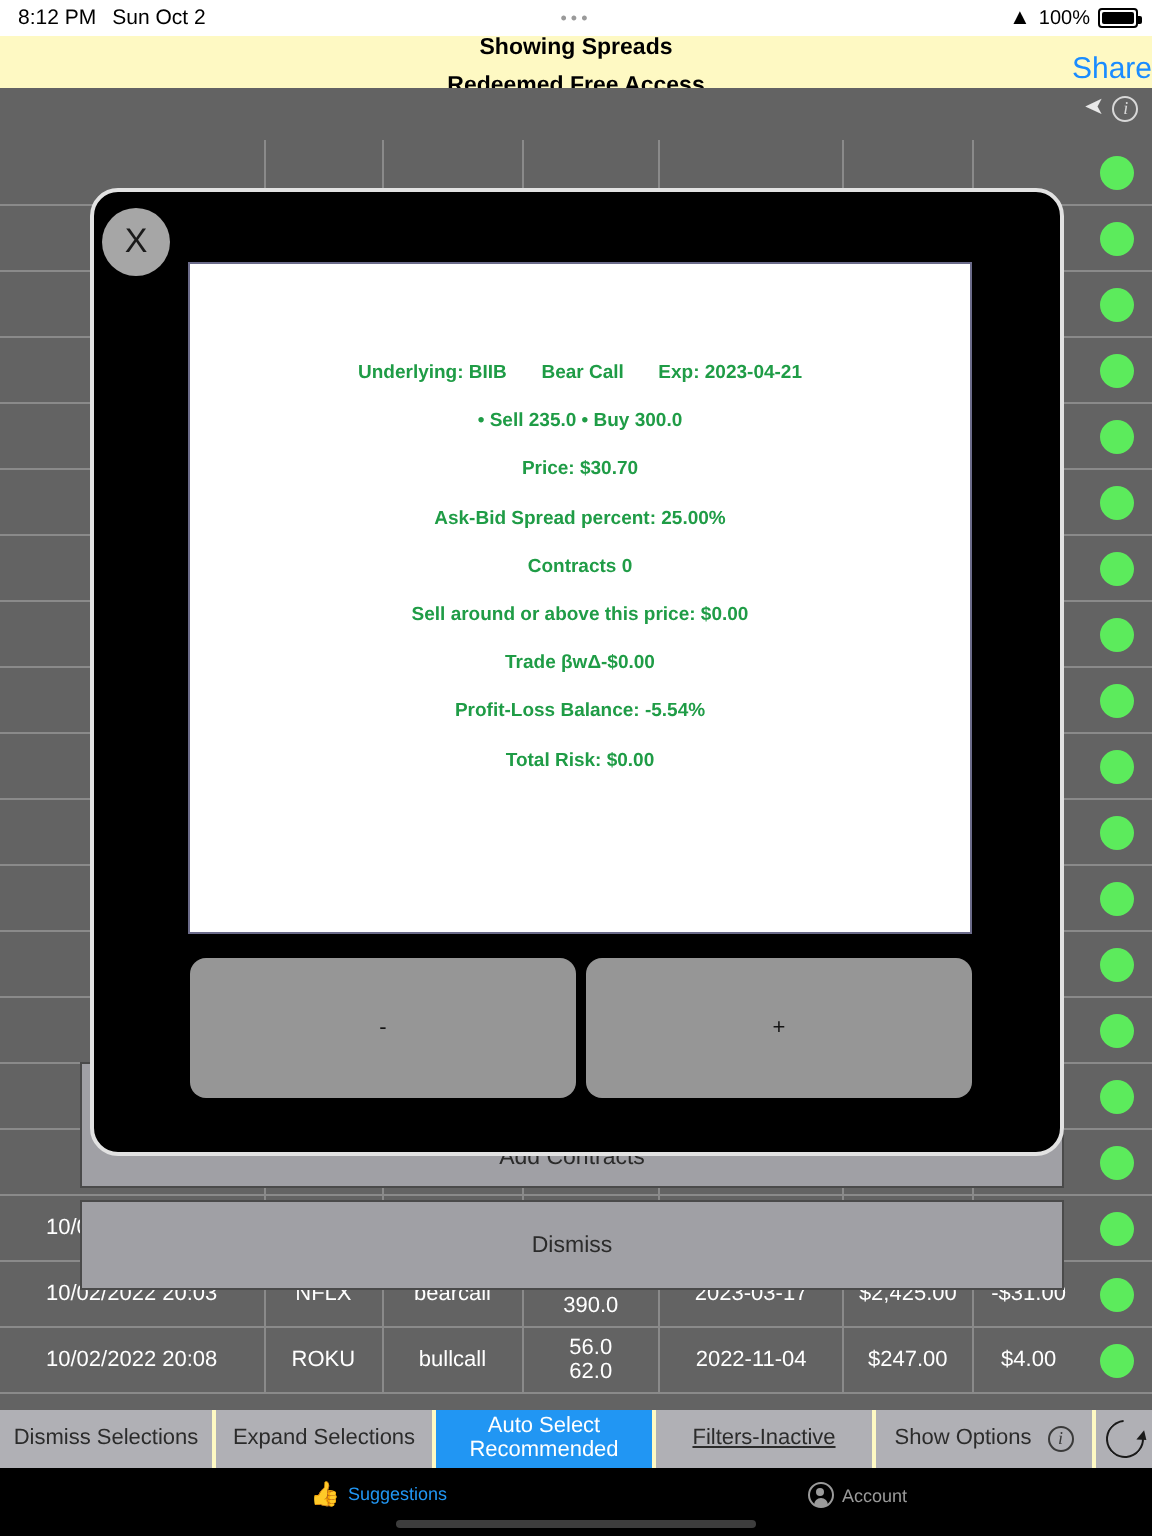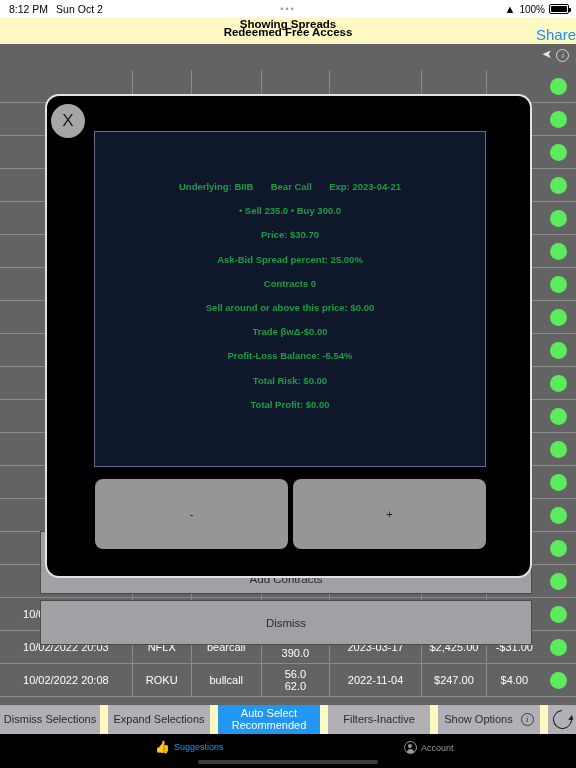--- a/index.html
+++ b/index.html
@@ -29,21 +29,21 @@
   .navbar {
     position: absolute; top: 18px; left: 0; width: 576px; height: 26px;
     background: #fef9c3;
   }
   .nav-title {
     position: absolute; left: 0; width: 576px; text-align: center;
     font-size: 11.5px; font-weight: bold; color: #000; line-height: 12px; top: 0px;
   }
   .nav-sub {
     position: absolute; left: 0; width: 576px; text-align: center;
-    font-size: 11.5px; font-weight: bold; color: #000; line-height: 12px; top: 8px;
+    font-size: 11.5px; font-weight: bold; color: #000; line-height: 12px; top: 19px;
   }
   .nav-share {
     position: absolute; right: 0; top: 8px;
     font-size: 15px; color: #1a8cff; font-weight: normal;
   }
 
   
   .content {
     position: absolute; top: 44px; left: 0; width: 576px; height: 661px;
     background: #636363; overflow: hidden;
@@ -95,21 +95,21 @@
     overflow: hidden;
   }
   .close-btn {
     position: absolute; top: 8px; left: 4px; width: 34px; height: 34px;
     border-radius: 50%; background: #a6a6a6; color: #1a1a1a;
     display: flex; align-items: center; justify-content: center;
     font-size: 17px; font-weight: normal;
   }
   .info-panel {
     position: absolute; top: 35px; left: 47px; width: 392px; height: 336px;
-    background: #0f172a; border: 1px solid #6b6b8a;
+    background: #ffffff; border: 1px solid #6b6b8a;
     text-align: center; color: #1f9c46;
   }
   .info-line {
     font-size: 9.5px; font-weight: bold; color: #1f9c46;
     line-height: 10px;
   }
   .info-lines { position: absolute; left: 0; right: 0; top: 50px; }
   .info-lines .info-line { margin-bottom: 14.2px; }
   .info-line .gap { display: inline-block; width: 12px; }
 
@@ -124,26 +124,26 @@
   }
 
   
   .toolbar {
     position: absolute; top: 705px; left: 0; width: 576px; height: 29px;
     display: flex; background: #5d5d5d;
   }
   .tb-btn {
     background: #b0b0b5; color: #2b2b2b; font-size: 11px;
     display: flex; align-items: center; justify-content: center;
-    border-right: 8px solid #fef9c3; text-align: center; line-height: 11.5px;
+    border-right: 2px solid #fef9c3; text-align: center; line-height: 11.5px;
   }
   .tb1 { width: 108px; }
   .tb2 { width: 110px; text-align: center; }
   .tb3 { width: 110px; background: #2196f3 !important; color: #fff !important; }
-  .tb4 { width: 110px; }
+  .tb4 { width: 110px; text-decoration: underline; }
   .tb5 { width: 110px; display:flex; gap:8px; }
   .tb6 { width: 28px; border-right: none; background:#b0b0b5; }
   .refresh-ico {
     width: 19px; height: 19px; border: 1.6px solid #1a1a1a; border-radius: 50%;
     border-top-color: transparent; transform: rotate(40deg); position: relative;
   }
   .refresh-ico::after {
     content:""; position:absolute; top:-1px; right:0px;
     border-left: 4px solid #1a1a1a; border-top: 3px solid transparent;
     border-bottom: 3px solid transparent;
@@ -487,21 +487,20 @@
             <span>Exp: 2023-04-21</span>
           </div>
           <div class="info-line">• Sell 235.0 • Buy 300.0</div>
           <div class="info-line">Price: $30.70</div>
           <div class="info-line">Ask-Bid Spread percent: 25.00%</div>
           <div class="info-line">Contracts 0</div>
           <div class="info-line">Sell around or above this price: $0.00</div>
           <div class="info-line">Trade βwΔ-$0.00</div>
           <div class="info-line">Profit-Loss Balance: -5.54%</div>
           <div class="info-line">Total Risk: $0.00</div>
-          <div class="info-line">Total Profit: $0.00</div>
         </div>
       </div>
 
       <div class="stepper-wrap">
         <div class="step-btn">-</div>
         <div class="step-btn">+</div>
       </div>
     </div>
 
   </div>

